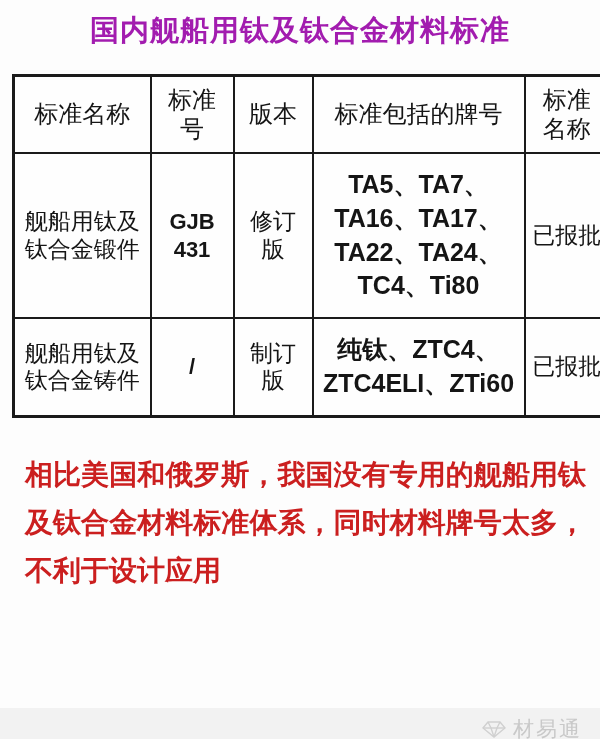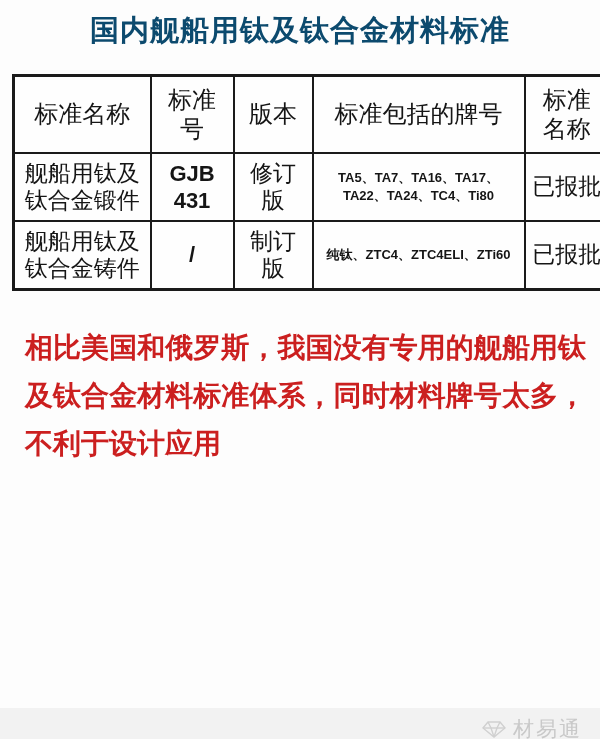--- a/index.html
+++ b/index.html
@@ -14,21 +14,21 @@
     width:600px;height:739px;
     background:#fdfdfd;
   }
   .doc-title{
     margin:11px 0 23px 0;
     text-align:center;
     font-family:"Liberation Sans", sans-serif;
     font-weight:bold;
     font-size:29px;
     letter-spacing:1px;
-    color:#0c4a6e;
+    color:#a21caf;
   }
   table.std-table{
     border-collapse:collapse;
     table-layout:fixed;
     margin-left:12px;
     width:596px;
     background:#fefefe;
   }
   table.std-table{border:3px solid #1a1a1a;}
   .std-table th,.std-table td{
@@ -50,21 +50,21 @@
   col.c-no{width:83px;}
   col.c-ver{width:79px;}
   col.c-grades{width:212px;}
   col.c-status{width:85px;}
   .narrow-head{display:inline-block;max-width:2.3em;text-align:center;}
   td.num-cell, td.grades-cell{
     font-family:"Liberation Sans", sans-serif;
     font-weight:bold;
   }
   td.num-cell{font-size:22px;line-height:1.25;}
-  td.grades-cell{font-size:13px;padding:8px 4px;line-height:1.35;}
+  td.grades-cell{font-size:25px;padding:14px 4px;line-height:1.35;}
   .note{
     position:relative;
     z-index:2;
     margin:33px 14px 0 25px;
     font-family:"Liberation Sans", sans-serif;
     font-weight:bold;
     font-size:28px;
     line-height:48px;
     color:#cb1f1f;
     text-align:justify;

